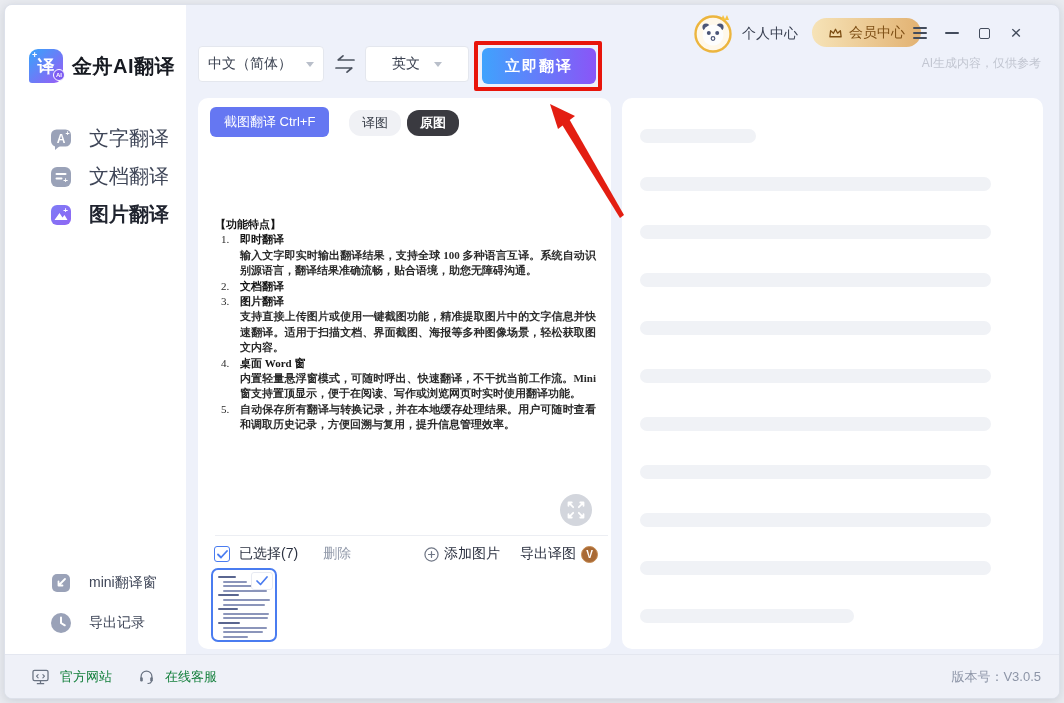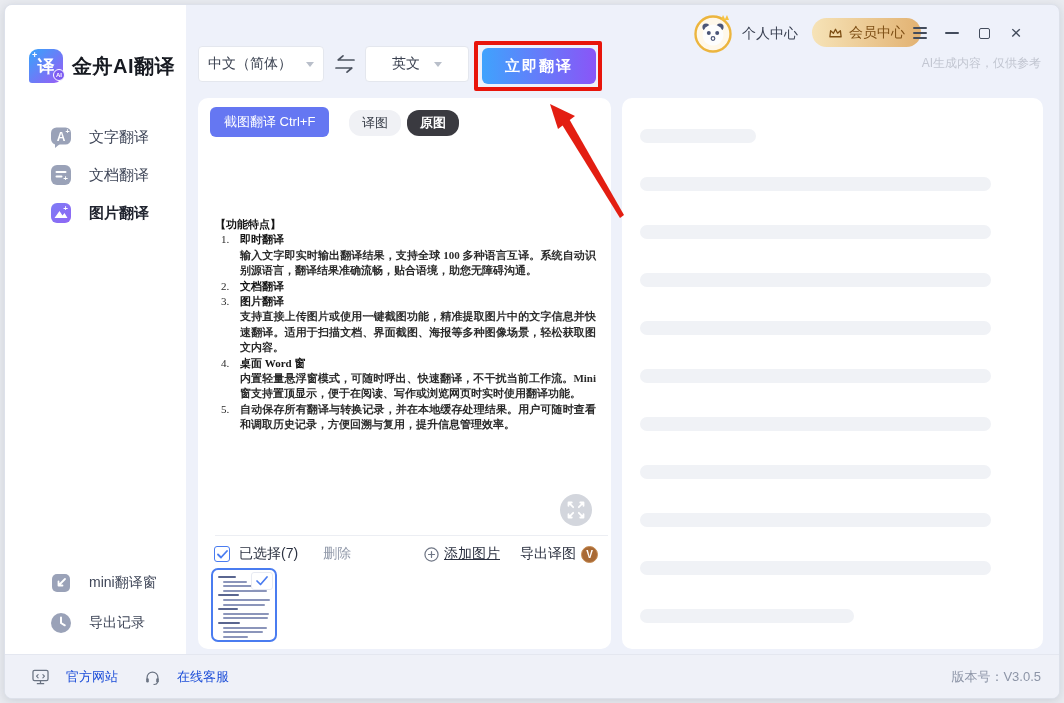--- a/index.html
+++ b/index.html
@@ -16,29 +16,29 @@
                  background:linear-gradient(135deg,#37a5fb 0%,#6d7bf7 55%,#9c5cf6 100%);
                  display:flex; align-items:center; justify-content:center; }
   .logo-bubble .glyph { color:#fff; font-size:17px; font-weight:700; }
   .logo-bubble .plus { position:absolute; left:3px; top:1px; color:#fff; font-size:9px; font-weight:700; }
   .logo-badge { position:absolute; right:-2px; bottom:2px; width:12px; height:12px; border-radius:50%;
                 background:#7d5bf2; border:1.5px solid #fff; color:#fff; font-size:6px; font-weight:700;
                 display:flex; align-items:center; justify-content:center; }
   .app-title { font-size:20px; font-weight:800; color:#171a21; letter-spacing:.5px; }
 
   .nav-item { position:absolute; left:44px; display:flex; align-items:center; gap:16px; cursor:pointer; }
-  .nav-item .label { font-size:15px; color:#3f4658; }
+  .nav-item .label { font-size:20px; color:#3f4658; }
   .nav-item.active .label { color:#20242f; font-weight:700; }
   .nav-item .ic { width:24px; height:24px; flex:none; }
   .nav-bottom .label { font-size:14px; }
 
   
   .footer { position:absolute; left:0; bottom:0; width:100%; height:44px; background:#eff1f8;
             border-top:1px solid #e4e7f0; display:flex; align-items:center; padding:0 18px 0 26px; }
-  .foot-link { display:flex; align-items:flex-end; gap:16px; font-size:13px; color:#1d4ed8; cursor:pointer; }
+  .foot-link { display:flex; align-items:flex-start; gap:10px; font-size:13px; color:#15803d; cursor:pointer; }
   .foot-link + .foot-link { margin-left:26px; }
   .version { margin-left:auto; font-size:13px; color:#8d95a7; }
 
   
   .account-row { position:absolute; left:181px; right:0; top:0; height:56px; }
   .avatar { position:absolute; left:508px; top:9px; width:40px; height:40px; cursor:pointer; }
   .profile-label { position:absolute; left:556px; top:20px; font-size:14px; color:#3a4152; cursor:pointer; }
   .member-pill { position:absolute; left:626px; top:13px; height:29px; padding:0 16px; border-radius:15px;
                  background:linear-gradient(90deg,#f6e3b7,#e2b272); display:flex; align-items:center; gap:6px;
                  font-size:14px; color:#7d4e14; cursor:pointer; }
@@ -88,21 +88,21 @@
   .doc-body { text-align:justify;font-weight:bold; }
 
   .expand-btn { position:absolute; left:362px; top:396px; width:32px; height:32px; border-radius:50%;
                 background:#d3d6dd; display:flex; align-items:center; justify-content:center; cursor:pointer; }
   .sel-divider { position:absolute; left:17px; right:3px; top:437px; height:1px; background:#eceef3; }
   .sel-row { position:absolute; left:16px; right:13px; top:443px; height:26px; display:flex; align-items:center; }
   .checkbox { width:16px; height:16px; border:1.5px solid #4a7cf0; border-radius:3px; background:#fff;
               display:flex; align-items:center; justify-content:center; cursor:pointer; }
   .sel-label { margin-left:9px; font-size:14px; color:#2b3140; }
   .del-label { margin-left:25px; font-size:14px; color:#939bab; cursor:pointer; }
-  .add-img { margin-left:auto; display:flex; align-items:center; gap:5px; font-size:14px; color:#2b3140; cursor:pointer;text-decoration:underline; }
+  .add-img { margin-left:auto; display:flex; align-items:center; gap:5px; font-size:14px; color:#2b3140; cursor:pointer; }
   .export { margin-left:20px; display:flex; align-items:center; gap:5px; font-size:14px; color:#2b3140; cursor:pointer; }
   .vip-badge { width:17px; height:17px; border-radius:50%; background:#a96a35; border:1px solid #c78d55;
                color:#fff; font-size:10px; font-weight:700; display:flex; align-items:center; justify-content:center; }
 
   .thumb { position:absolute; left:13px; top:470px; width:66px; height:74px; background:#fff;
            border:2px solid #4a7cf0; border-radius:7px; padding:6px 5px; cursor:pointer; }
   .thumb-check { position:absolute; right:2px; top:2px; width:22px; height:18px; background:#fff;
                  border:1px solid #e7eaf2; border-radius:3px; display:flex; align-items:center; justify-content:center; }
   .t-line { height:2px; border-radius:1px; background:#8b95ba; margin-bottom:2.6px; }
   .t-line.dark { background:#5a6690; }

